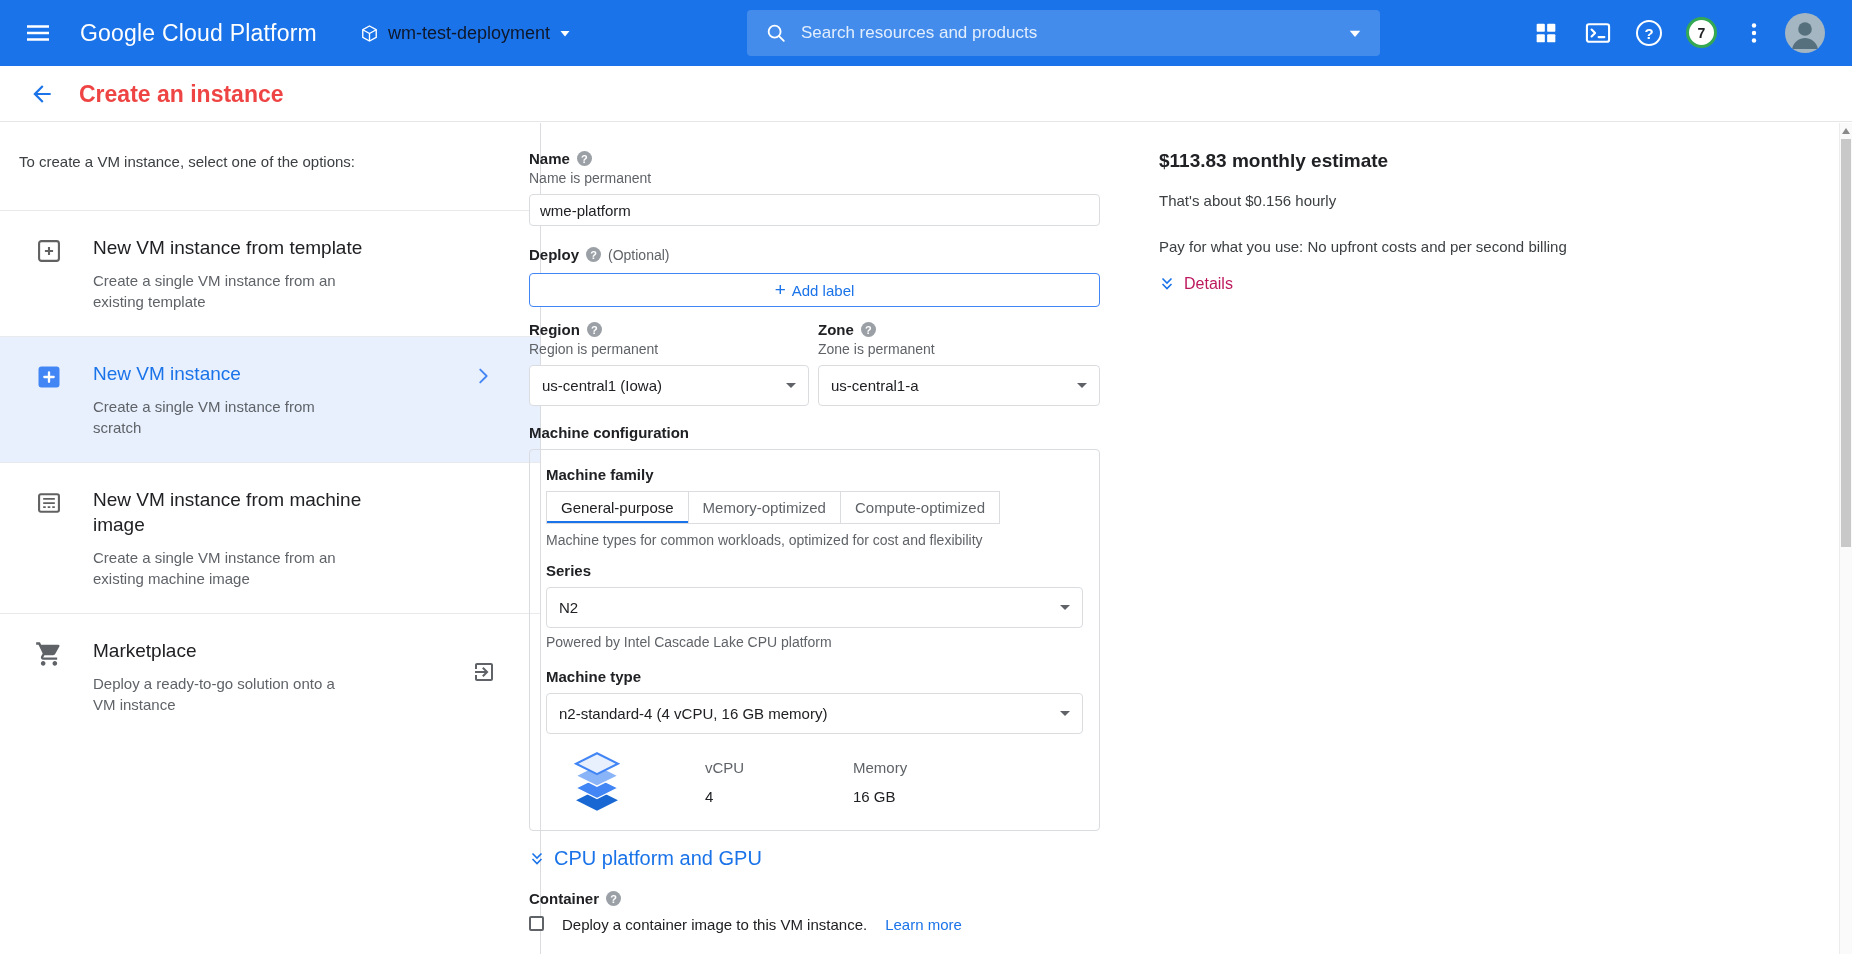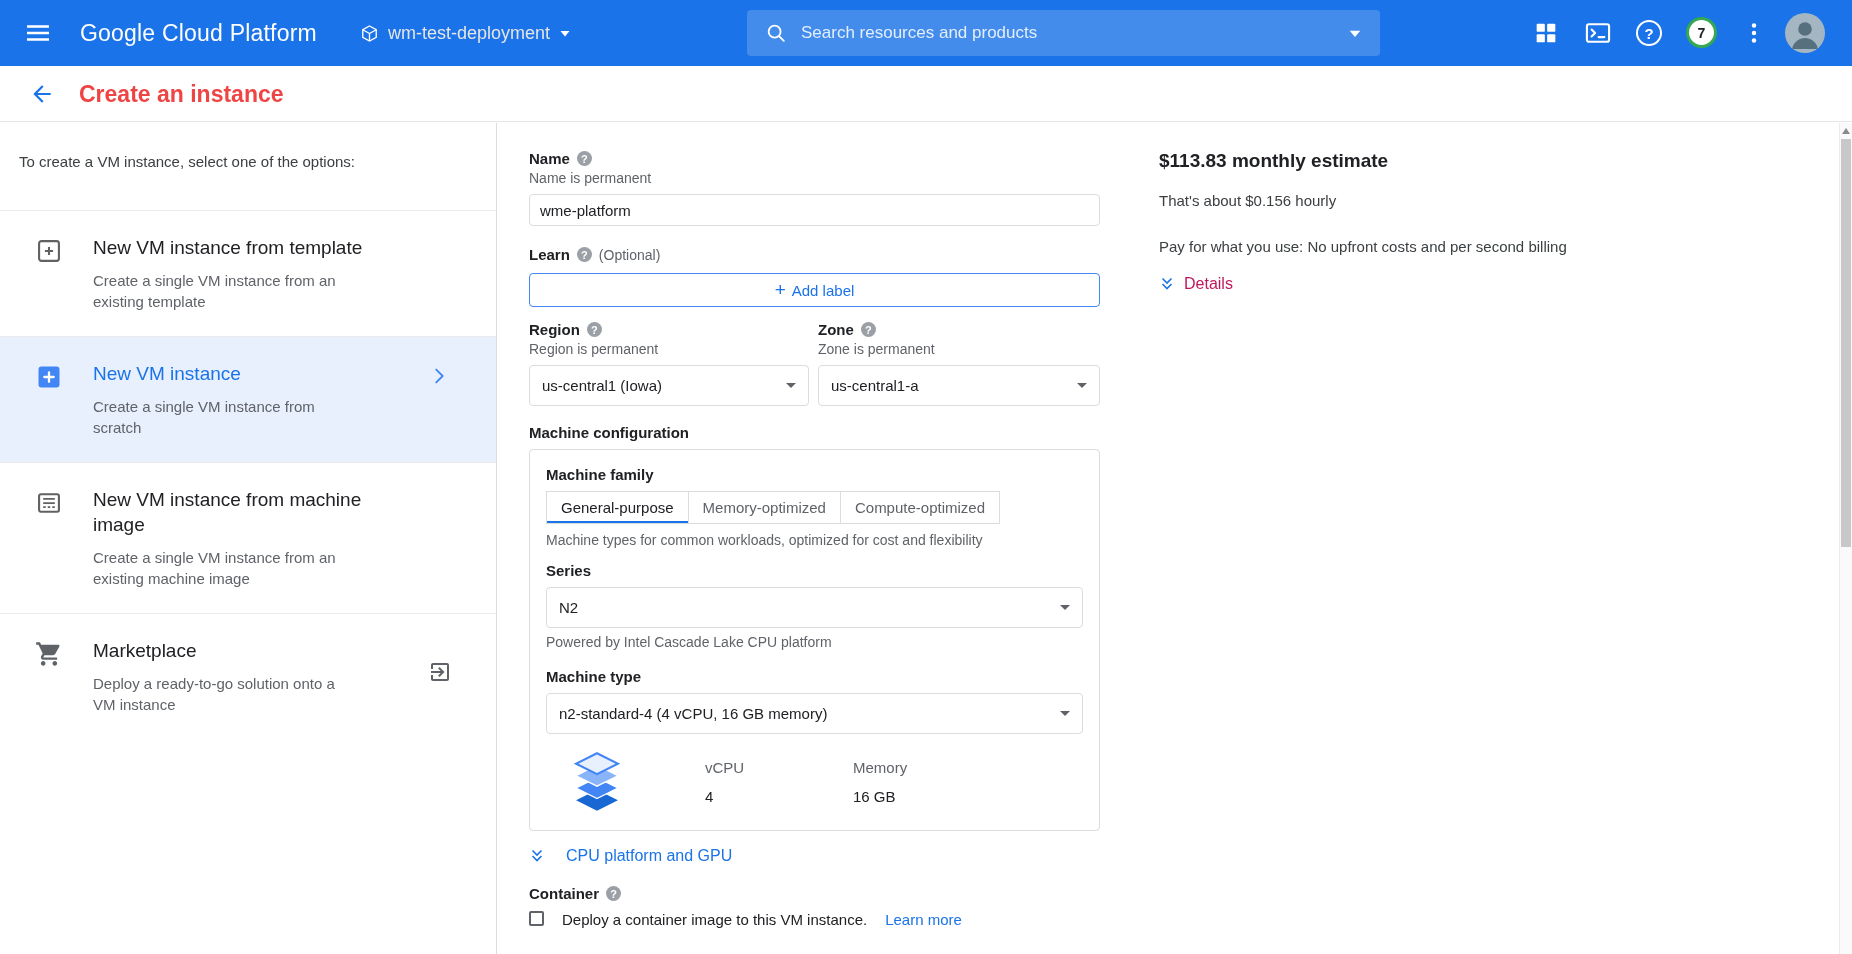--- a/index.html
+++ b/index.html
@@ -5,37 +5,37 @@
 * { margin:0; padding:0; box-sizing:border-box; }
 html,body { width:1852px; height:954px; overflow:hidden; background:#fff;
   font-family:"Liberation Sans","DejaVu Sans",sans-serif; color:#202124; }
 .page{position:relative;width:1852px;height:954px;}
 
 
 .topbar{position:absolute;top:0;left:0;width:100%;height:66px;background:#1a73e8;}
 .hamburger{position:absolute;left:24px;top:19px;width:28px;height:28px;background:none;border:none;cursor:pointer;}
 .brand{position:absolute;left:80px;top:0;height:66px;line-height:66px;color:#fff;font-size:23px;font-weight:500;letter-spacing:.2px;}
 .project-selector{position:absolute;left:360px;top:0;height:66px;display:flex;align-items:center;gap:9px;cursor:pointer;}
-.project-name{color:#e5e5e5;font-size:18px;font-weight:500;}
+.project-name{color:#0f172a;font-size:18px;font-weight:500;}
 .searchbar{position:absolute;left:747px;top:10px;width:633px;height:46px;background:rgba(255,255,255,.18);border-radius:4px;display:flex;align-items:center;padding:0 18px;}
 .searchbar input{flex:1;margin-left:14px;background:transparent;border:none;outline:none;color:#fff;font-size:17px;font-family:inherit;}
 .searchbar input::placeholder{color:rgba(255,255,255,.85);}
 .iconbtn{position:absolute;top:19px;width:28px;height:28px;background:none;border:none;cursor:pointer;}
 .pos-grid{left:1532px}.pos-shell{left:1584px}.pos-kebab{left:1740px}
 .help-circle{position:absolute;left:1636px;top:20px;width:26px;height:26px;border:2px solid #fff;border-radius:50%;color:#fff;font-size:15px;font-weight:700;display:flex;align-items:center;justify-content:center;cursor:pointer;background:none;}
 .notif{position:absolute;left:1686px;top:17px;width:31px;height:31px;border-radius:50%;background:#fff;border:3px solid #34a853;color:#202124;font-size:14px;font-weight:700;display:flex;align-items:center;justify-content:center;cursor:pointer;}
 .avatar{position:absolute;left:1785px;top:13px;width:40px;height:40px;border-radius:50%;overflow:hidden;cursor:pointer;border:none;padding:0;background:none;}
 
 
 .subheader{position:absolute;top:66px;left:0;width:100%;height:56px;background:#fff;border-bottom:1px solid #e6e6e6;}
 .back-btn{position:absolute;left:29px;top:15px;width:26px;height:26px;background:none;border:none;cursor:pointer;}
 .page-title{position:absolute;left:79px;top:0;height:56px;line-height:56px;font-size:23px;color:#ef4444;}
 
 
-.sidebar{position:absolute;top:123px;left:0;width:497px;bottom:0;background:#fff;border-right:1px solid #dadce0;}
+.sidebar{position:absolute;top:123px;left:0;width:541px;bottom:0;background:#fff;border-right:1px solid #dadce0;}
 .sidebar-intro{padding:30px 20px 40px 19px;font-size:15px;color:#3c4043;}
 .option-item{position:relative;padding:24px 60px 24px 93px;border-top:1px solid #e8eaed;cursor:pointer;background:#fff;}
 .option-item.selected{background:#e8f0fe;}
 .opt-icon{position:absolute;left:35px;top:26px;width:28px;height:28px;}
 .opt-title{font-size:19px;line-height:25px;color:#202124;max-width:310px;margin-bottom:10px;}
 .option-item.selected .opt-title{color:#1a73e8;}
 .opt-desc{font-size:15px;line-height:21px;color:#5f6368;max-width:250px;}
 .opt-chevron{position:absolute;right:46px;top:28px;}
 .opt-action{position:absolute;right:44px;top:46px;}
 
@@ -57,21 +57,21 @@
 .tabs{display:flex;margin-top:8px;}
 .tab{border:1px solid #dadce0;background:#fff;padding:7px 14px;font-size:15px;color:#5f6368;font-family:inherit;cursor:pointer;margin-left:-1px;}
 .tab:first-child{margin-left:0;}
 .tab.selected{color:#202124;box-shadow:inset 0 -2px 0 #1a73e8;font-weight:500;}
 .tab-note{margin-top:8px;font-size:14px;color:#5f6368;}
 .sub-note{margin-top:6px;font-size:14px;color:#5f6368;}
 .spec-row{display:flex;align-items:center;margin-top:14px;padding-left:19px;}
 .spec-col1{margin-left:76px;width:148px;}
 .spec-label{font-size:15px;color:#5f6368;}
 .spec-value{font-size:15px;color:#202124;margin-top:12px;}
-.expand-link{margin-top:16px;display:flex;align-items:center;gap:21px;color:#1a73e8;font-size:16px;cursor:pointer;}
+.expand-link{margin-top:16px;display:flex;align-items:center;gap:9px;color:#1a73e8;font-size:20px;cursor:pointer;}
 .checkbox-row{display:flex;align-items:flex-start;gap:18px;margin-top:8px;font-size:15px;color:#202124;line-height:19px;}
 .checkbox{width:15px;height:15px;border:2px solid #5f6368;border-radius:2px;flex:none;margin-top:1px;cursor:pointer;background:#fff;}
 .link{color:#1a73e8;cursor:pointer;}
 
 
 .estimate{position:absolute;left:1159px;top:150px;width:520px;}
 .estimate-title{font-size:19px;font-weight:600;color:#202124;}
 .estimate-line1{margin-top:20px;font-size:15px;color:#3c4043;}
 .estimate-line2{margin-top:29px;font-size:15px;color:#3c4043;}
 .details-link{margin-top:20px;display:flex;align-items:center;gap:9px;color:#be185d;font-size:16px;cursor:pointer;}
@@ -222,21 +222,21 @@
   <main class="main-form">
 
     <div class="field-label">
       <span>Name</span>
       <span class="help">?</span>
     </div>
     <div class="field-note">Name is permanent</div>
     <input class="text-input" value="wme-platform" style="">
 
     <div class="field-label mt20">
-      <span>Learn</span>
+      <span>Deploy</span>
       <span class="help">?</span>
       <span class="optional">(Optional)</span>
     </div>
     <button class="add-label-btn">
       <span class="plus">+</span>
       <span>Add label</span>
     </button>
 
     <div class="rz-grid">
       <div class="rz-col1">

